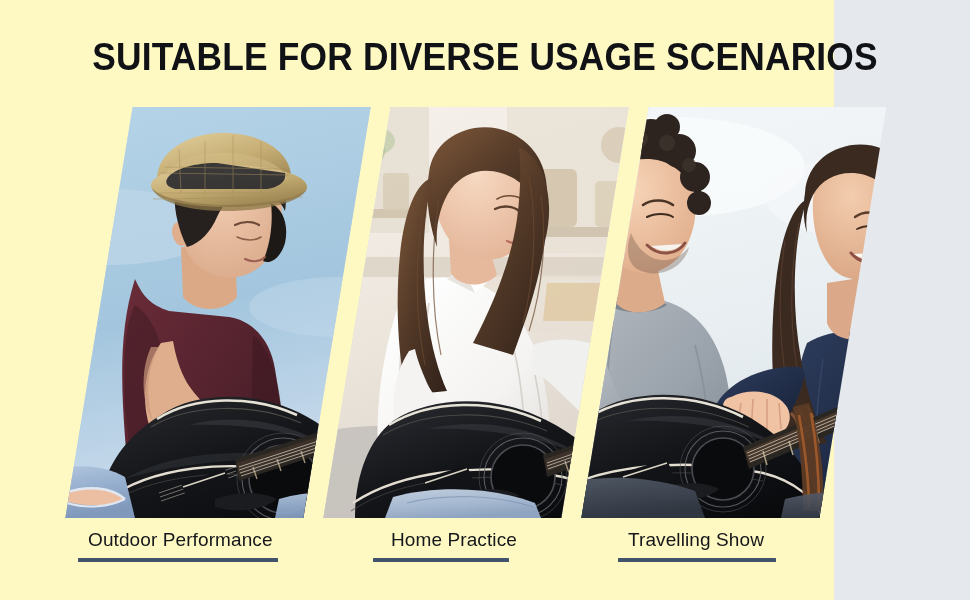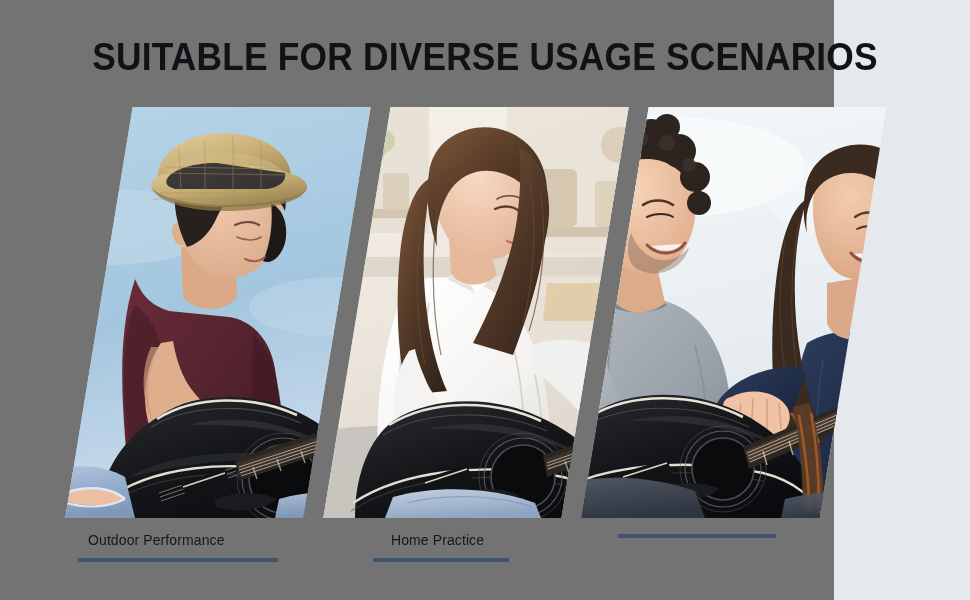--- a/index.html
+++ b/index.html
@@ -10,21 +10,21 @@
     width: 970px;
     height: 600px;
     background: #e5e8ed;
     font-family: "Liberation Sans", sans-serif;
     overflow: hidden;
   }
   .stage {
     position: relative;
     width: 834px;
     height: 600px;
-    background: #737373;
+    background: #fef9c3;
   }
 
   
   .page-title {
     position: absolute;
     left: 0;
     top: 34px;
     width: 970px;
     text-align: center;
     font-family: "Liberation Sans", sans-serif;
@@ -71,21 +71,21 @@
   .panel-inner svg { display: block; }
 
   
   .caption {
     position: absolute;
     top: 528px;
     height: 40px;
   }
   .caption-text {
     font-family: "Liberation Sans", sans-serif;
-    font-size: 14px;
+    font-size: 19px;
     line-height: 24px;
     color: #15171b;
     white-space: nowrap;
     letter-spacing: 0.1px;
   }
   .caption-rule {
     margin-top: 6px;
     height: 4px;
     background: #41546b;
     border-radius: 0.5px;
@@ -634,16 +634,17 @@
     <div class="caption-text">Outdoor Performance</div>
     <div class="caption-rule"></div>
   </div>
 
   <div class="caption cap-2">
     <div class="caption-text">Home Practice</div>
     <div class="caption-rule"></div>
   </div>
 
   <div class="caption cap-3">
+    <div class="caption-text">Travelling Show</div>
     <div class="caption-rule"></div>
   </div>
 
 </div>
 
 </body></html>

